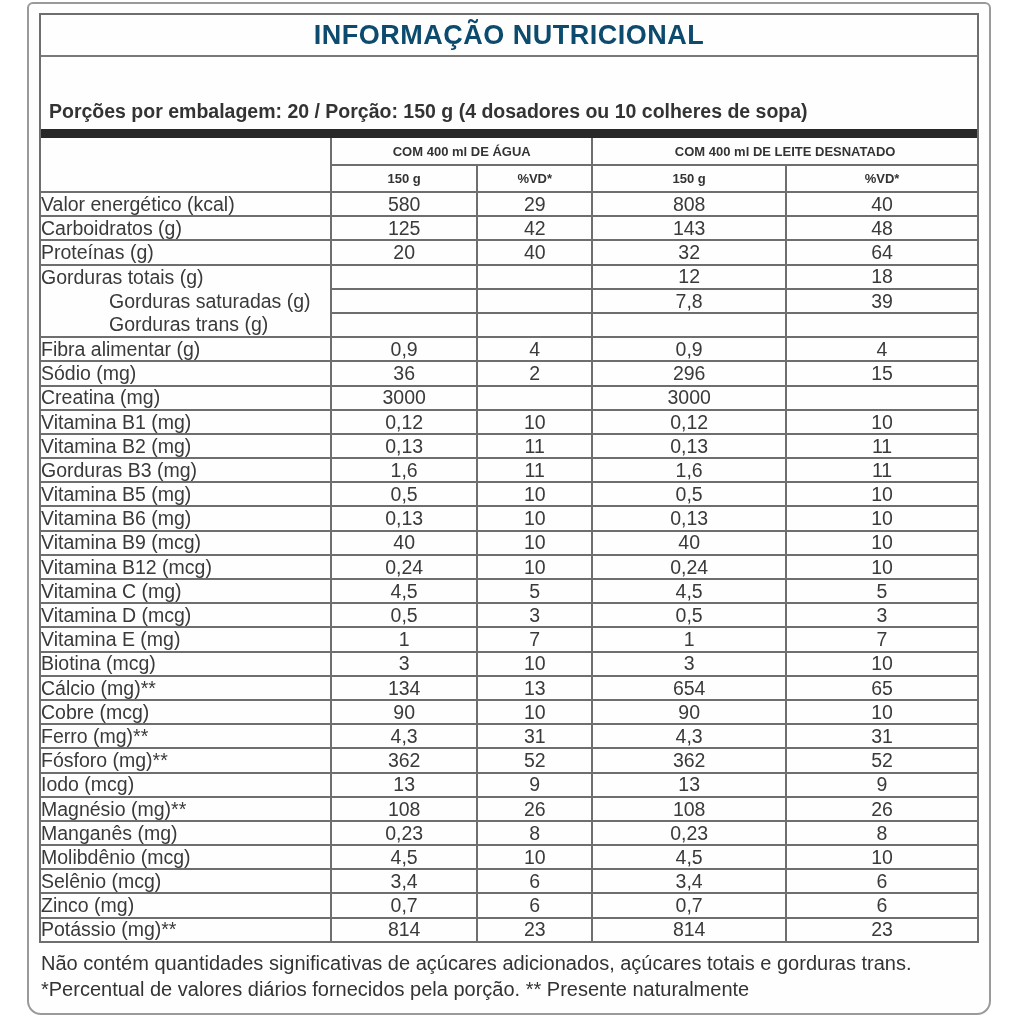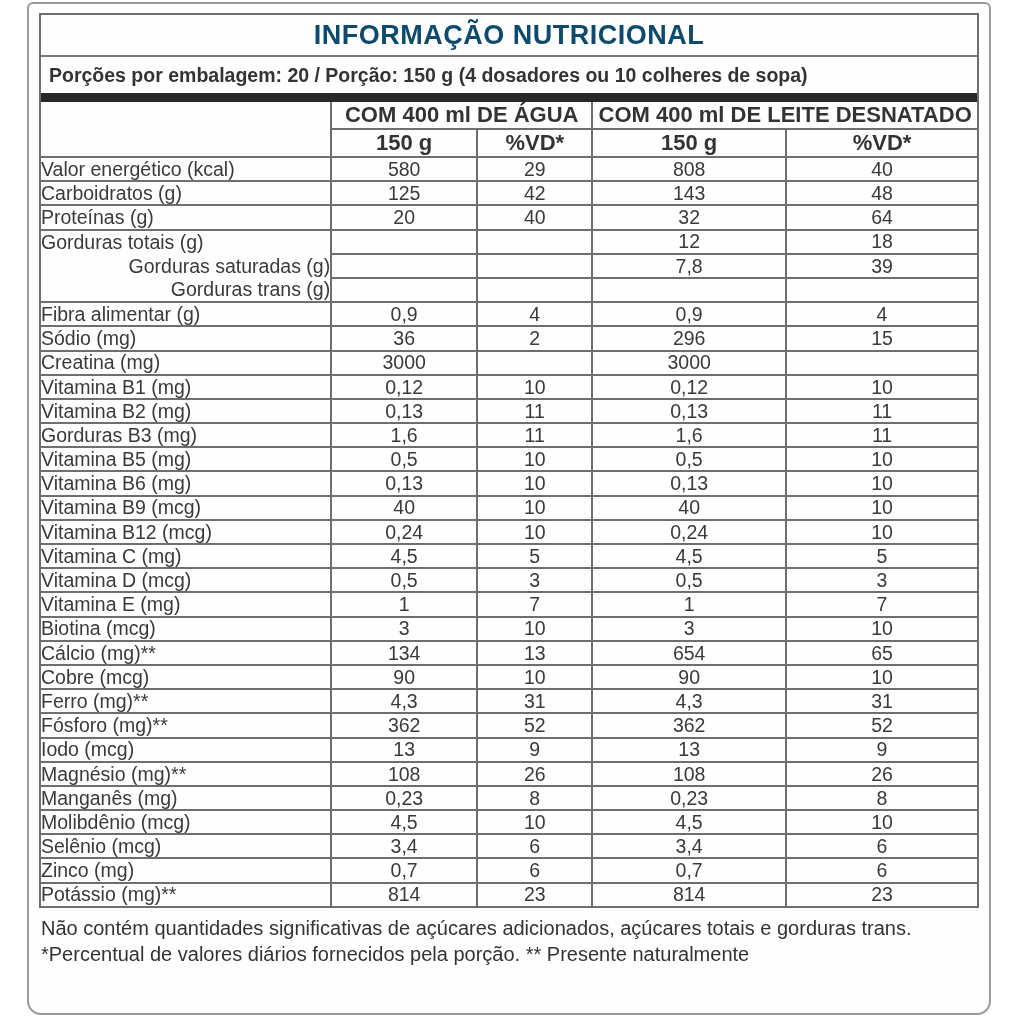--- a/index.html
+++ b/index.html
@@ -42,34 +42,35 @@
     color: #0c4a6e;
     letter-spacing: 0.5px;
     border-bottom: 2px solid #7a7a7a;
   }
   .serving-row {
     font-weight: bold;
     font-size: 19.5px;
     color: #333333;
     padding: 7px 6px 6px 8px;
     white-space: nowrap;
+    margin-top: 36px;
   }
   .thick-bar {
     height: 9px;
   }
   table.nutrition {
     width: 100%;
     border-collapse: collapse;
     table-layout: fixed;
     font-size: 19.5px;
     color: #3a3a3a;
   }
   table.nutrition th {
     font-weight: bold;
-    font-size: 22px;
+    font-size: 13px;
     color: #333333;
     padding: 0;
     white-space: nowrap;
     overflow: hidden;
   }
   th.group-head {
     height: 26px;
     text-align: center;
     border-left: 2px solid #6e6e6e;
     border-bottom: 2px solid #6e6e6e;
@@ -95,21 +96,20 @@
     margin-left: 12px;
   }
   td.val {
     text-align: center;
     border-left: 2px solid #6e6e6e;
   }
   td.name.sub {
     padding-left: 68px;
     border-top: none;
     position: relative;
-    text-align: right;
   }
   td.name.sub::before {
     content: "";
     position: absolute;
     left: 38px;
     right: 0;
     top: -2px;
     height: 2px;
     background: #6e6e6e;
   }

